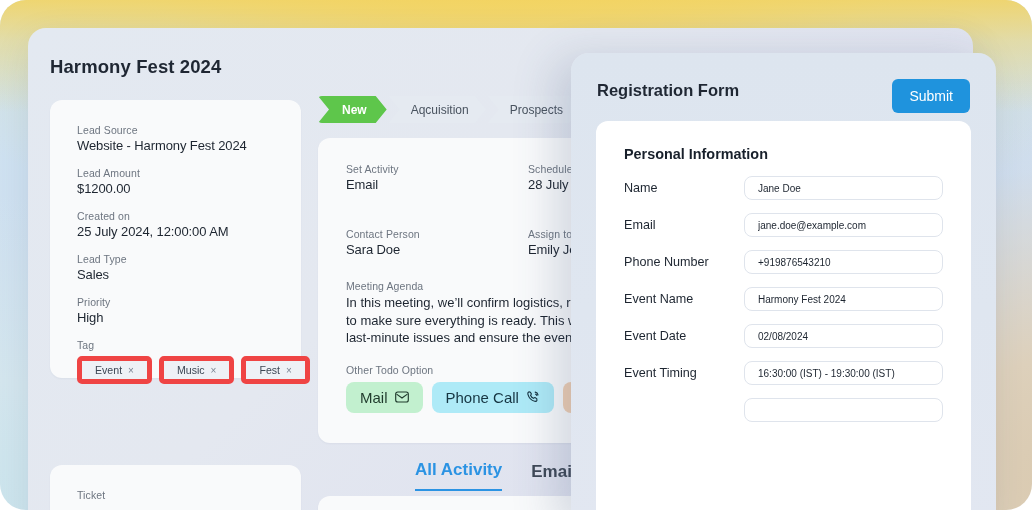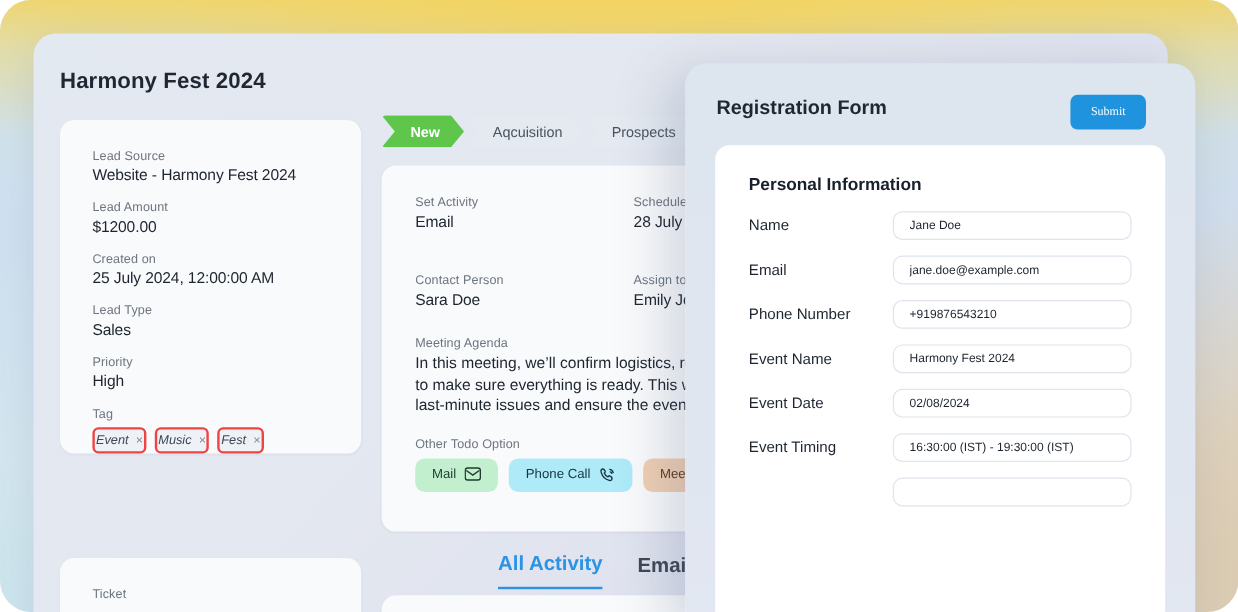--- a/index.html
+++ b/index.html
@@ -71,26 +71,25 @@
   .field-value {
     font-size: 13px;
     color: #1d2530;
     letter-spacing: -.1px;
   }
   #tag-label { margin-top: 2px; }
   .tag-row { display: flex; gap: 7px; margin-top: 5px; }
   .tag {
     display: inline-flex; align-items: center; gap: 6px;
     background: #eef1f6;
-    border: 2px solid #ef4444;
+    border: 5px solid #ef4444;
     border-radius: 5px;
-    padding: 3px 1px;
+    padding: 3px 13px;
     font-size: 10.6px;
     color: #3c4654;
-    font-style: italic;
   }
   .tag-x { color: #7b8493; font-size: 10px; }
 
   #ticket-card {
     position: absolute;
     left: 22px; top: 437px;
     width: 251px; height: 120px;
     padding: 24px 27px;
   }
 
@@ -137,24 +136,24 @@
     font-size: 13px;
     color: #1d2530;
     line-height: 17.5px;
     max-height: 53px;
     overflow: hidden;
     white-space: pre-wrap;
   }
   #todo-label { margin-top: 17px; }
   .chip-row { display: flex; gap: 9px; margin-top: 6px; }
   .chip {
-    display: inline-flex; align-items: flex-start; gap: 7px;
+    display: inline-flex; align-items: center; gap: 7px;
     border-radius: 8px;
     padding: 7px 14px;
-    font-size: 11px;
+    font-size: 15px;
     white-space: nowrap;
   }
   .chip svg { display:block; }
   .chip-mail { background: #c2f0cf; color: #1f3a2c; }
   .chip-phone { background: #aeeaf7; color: #163542; }
   .chip-meeting { background: #f0cfb3; color: #5b3b22; }
 
   
   #tab-bar {
     position: absolute;
@@ -185,37 +184,37 @@
     position: absolute;
     left: 571px; top: 53px;
     width: 425px; height: 470px;
     border-radius: 18px 18px 0 0;
     background: linear-gradient(180deg, #dde5ef 0%, #dfe6f0 55%, #e2e7f1 100%);
     box-shadow: -16px 6px 44px rgba(60,82,122,0.20);
     overflow: hidden;
   }
   #reg-header {
     position: absolute;
-    left: 0; top: 0; right: 15px; height: 72px;
+    left: 0; top: 0; right: 0; height: 72px;
   }
   #reg-title {
     position: absolute;
     left: 26px; top: 28px;
     font-size: 16.5px; font-weight: bold; color: #1f2733;
   }
   #submit-button {
     position: absolute;
     right: 26px; top: 26px;
     background: #1f93dd;
     color: #fff;
-    font-size: 10px;
+    font-size: 14px;
     border: none;
     border-radius: 6px;
     padding: 9px 17px;
-    font-family: Liberation Serif, serif;
+    font-family: Liberation Sans, sans-serif;
     cursor: pointer;
   }
   #form-card {
     position: absolute;
     left: 25px; top: 68px;
     width: 375px; height: 420px;
     background: #ffffff;
     border-radius: 12px;
     padding: 25px 28px 0 28px;
     overflow: hidden;

